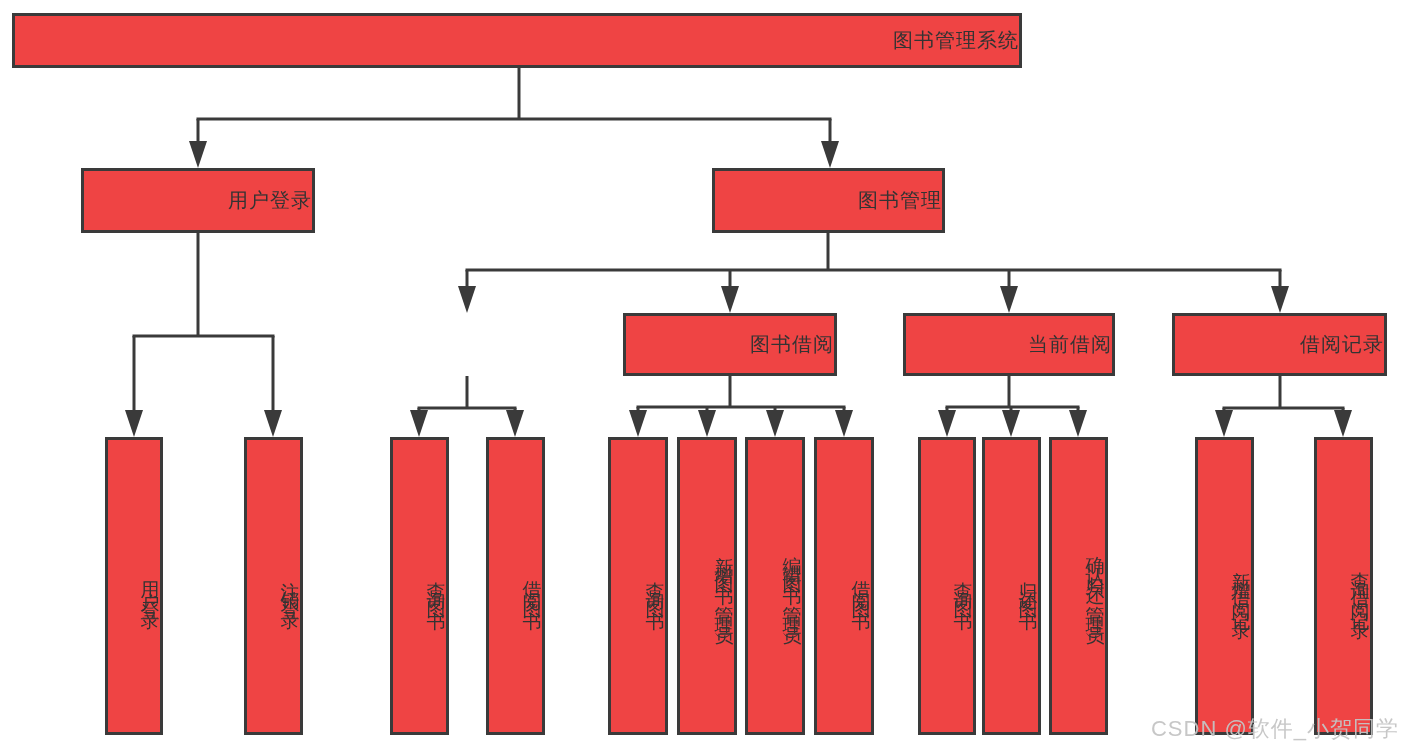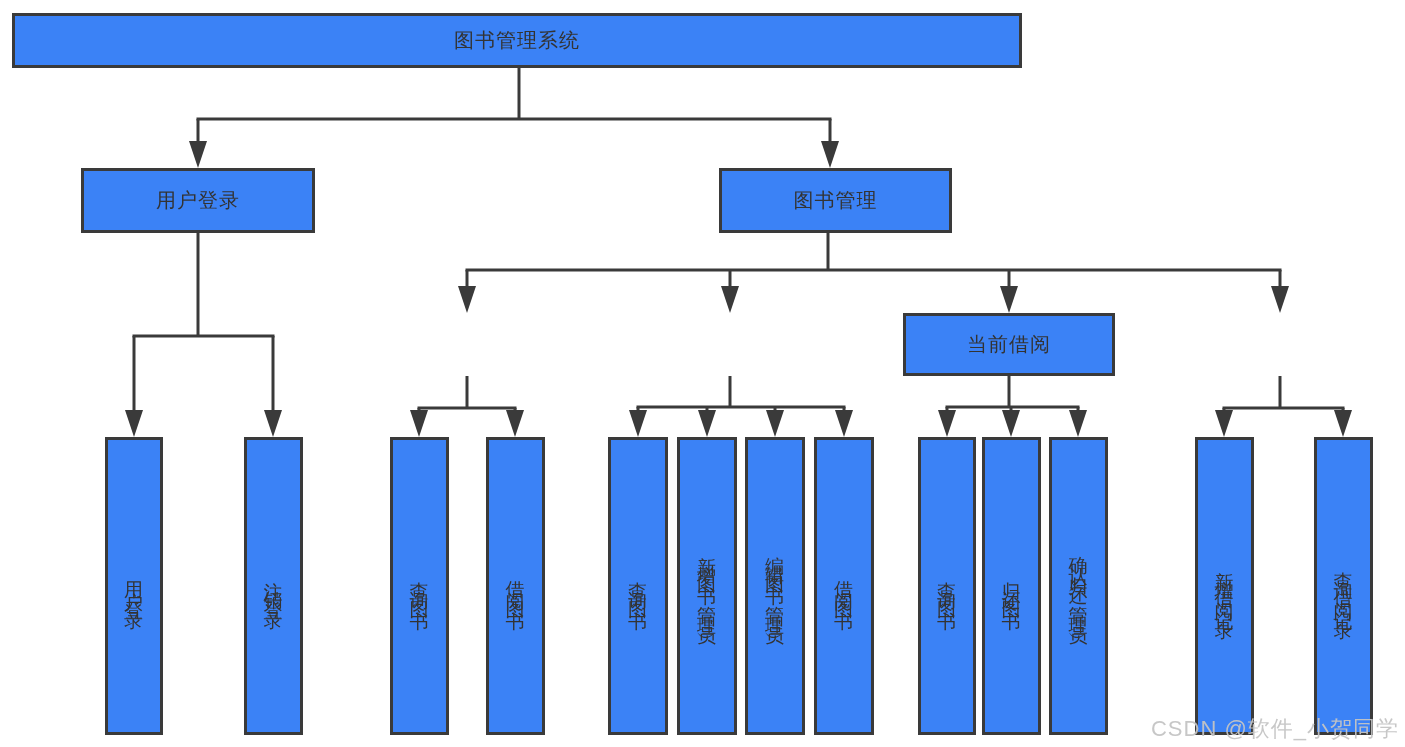--- a/index.html
+++ b/index.html
@@ -11,22 +11,22 @@
     overflow:hidden;
   }
   .connectors{
     position:absolute;left:0;top:0;width:1405px;height:747px;
     pointer-events:none;
   }
   .node{
     position:absolute;
     box-sizing:border-box;
     border:3px solid #3a3a3a;
-    background:#3b82f6;
-    display:flex;align-items:center;justify-content:center;
+    background:#ef4444;
+    display:flex;align-items:center;justify-content:flex-end;
     color:#333333;
     font-size:20px;
     letter-spacing:1px;
     white-space:nowrap;
   }
   .leaf{
     font-size:19px;
   }
   .leaf .vtext{
     writing-mode:vertical-rl;
@@ -126,26 +126,32 @@
     </g>
   </svg>
 
   <div class="node" style="left:12px;top:13px;width:1010px;height:55px;">
     <span>图书管理系统</span>
   </div>
 
   <div class="node" style="left:81px;top:168px;width:234px;height:65px;">
     <span>用户登录</span>
   </div>
-  <div class="node" style="left:712px;top:168px;width:233px;height:65px;margin-left:7px;">
+  <div class="node" style="left:712px;top:168px;width:233px;height:65px;">
     <span>图书管理</span>
   </div>
 
+  <div class="node" style="left:623px;top:313px;width:214px;height:63px;">
+    <span>图书借阅</span>
+  </div>
   <div class="node" style="left:903px;top:313px;width:212px;height:63px;">
     <span>当前借阅</span>
+  </div>
+  <div class="node" style="left:1172px;top:313px;width:215px;height:63px;">
+    <span>借阅记录</span>
   </div>
 
   <div class="node leaf" style="left:105px;top:437px;width:58px;height:298px;">
     <span class="vtext">用户登录</span>
   </div>
   <div class="node leaf" style="left:244px;top:437px;width:59px;height:298px;">
     <span class="vtext">注销登录</span>
   </div>
 
   <div class="node leaf" style="left:390px;top:437px;width:59px;height:298px;">

